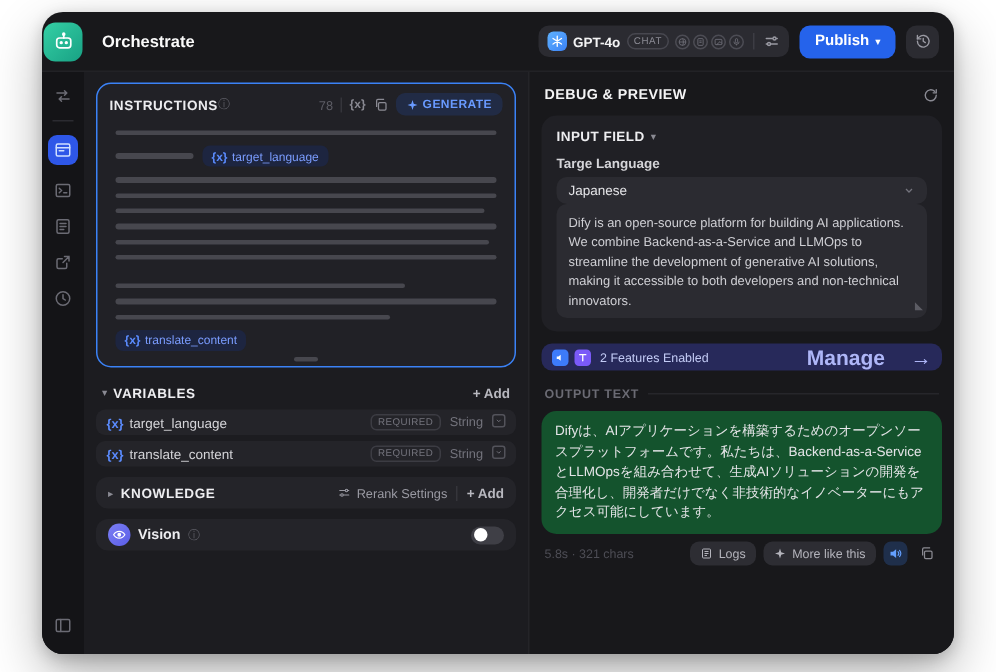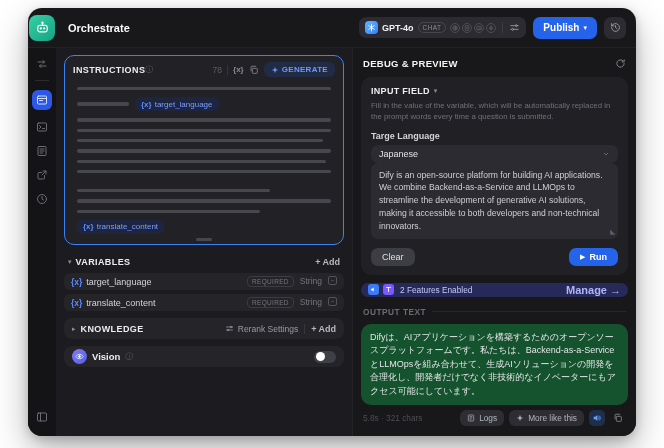--- a/index.html
+++ b/index.html
@@ -86,21 +86,21 @@
   .resize-g { position:absolute; right:3px; bottom:2px; color:#5c5c64; font-size:7px; transform:scaleX(-1); }
   .run-row { display:flex; align-items:center; margin-top:9px; }
   .clear-btn { height:18px; background:#3d3d44; border:none; border-radius:7px; color:#e0e0e4; font-size:9px; padding:0 11px; cursor:pointer; font-family:inherit; }
   .run-btn { margin-left:auto; height:18px; background:#2563eb; border:none; border-radius:7px; color:#fff; font-size:9px; font-weight:bold;
              display:flex; align-items:center; gap:4px; padding:0 11px; cursor:pointer; font-family:inherit; }
   .play-g { font-size:7px; }
   .feat-banner { margin-top:8px; height:18px; background:#27295a; border-radius:7px; display:flex; align-items:center; gap:4px; padding:0 7px; cursor:pointer; }
   .feat-ic { width:11px; height:11px; border-radius:3px; display:flex; align-items:center; justify-content:center; color:#fff; }
   .feat-ic.blue { background:#3d7bfa; } .feat-ic.purple { background:#7a5af8; }
   .feat-text { font-size:8.3px; color:#c3cbf5; margin-left:2px; }
-  .manage { margin-left:auto; display:flex; align-items:center; gap:3px; font-size:11px; font-weight:bold; color:#aeb6f7; cursor:pointer; }
+  .manage { margin-left:auto; display:flex; align-items:center; gap:17px; font-size:14px; font-weight:bold; color:#aeb6f7; cursor:pointer; }
   .out-head { display:flex; align-items:center; gap:6px; margin:10px 2px 7px; }
   .out-title { font-size:8.3px; font-weight:bold; color:#6b6b74; letter-spacing:.5px; white-space:nowrap; }
   .out-line { flex:1; height:1px; background:#26262b; }
   .out-bubble { background:#14532d; border-radius:10px; padding:7px 9px; font-size:9px; color:#e4e4e7; line-height:1.5; }
   .out-foot { display:flex; align-items:center; margin-top:5px; padding:0 2px; gap:5px; }
   .out-meta { font-size:8.3px; color:#4d4d55; }
   .foot-right { margin-left:auto; display:flex; align-items:center; gap:5px; }
   .pill-btn { height:16px; background:#2d2d33; border:none; border-radius:6px; color:#b4b4bc; font-size:8.3px;
               display:flex; align-items:center; gap:4px; padding:0 7px; cursor:pointer; font-family:inherit; }
   .sq-btn { width:16px; height:16px; border:none; border-radius:5px; display:flex; align-items:center; justify-content:center; cursor:pointer; background:transparent; }
@@ -360,44 +360,36 @@
               <path d="M20 4v4.5h-4.5"></path>
             </svg>
         </span>
       </div>
 
       <div class="input-card">
         <div class="if-head">
           <span>INPUT FIELD</span>
           <span class="chev">▾</span>
         </div>
-        <div class="if-desc">Fill in the value of the variable, which will be automatically replaced in the prompt words every time a question is submitted.</div>
 
         <div class="f-label">Targe Language</div>
         <div class="select">
           <span>Japanese</span>
           <span class="sel-chev">
             <svg width="8" height="8" viewBox="0 0 24 24" fill="none" stroke="currentColor" stroke-width="2.5">
                 <path d="M6 9l6 6 6-6"></path>
               </svg>
           </span>
         </div>
 
         <div class="textarea">
           <span>Dify is an open-source platform for building AI applications. We combine Backend-as-a-Service and LLMOps to streamline the development of generative AI solutions, making it accessible to both developers and non-technical innovators.</span>
           <span class="resize-g">◢</span>
         </div>
 
-        <div class="run-row">
-          <button class="clear-btn">Clear</button>
-          <button class="run-btn">
-            <span class="play-g">▶</span>
-            <span>Run</span>
-          </button>
-        </div>
       </div>
 
       <div class="feat-banner">
         <span class="feat-ic blue">
           <svg width="7" height="7" viewBox="0 0 24 24" fill="#fff">
               <path d="M4 9v6h4l5 4V5L8 9H4z"></path>
             </svg>
         </span>
         <span class="feat-ic purple">
           <svg width="7" height="7" viewBox="0 0 24 24" fill="none" stroke="#fff" stroke-width="3" stroke-linecap="round">

